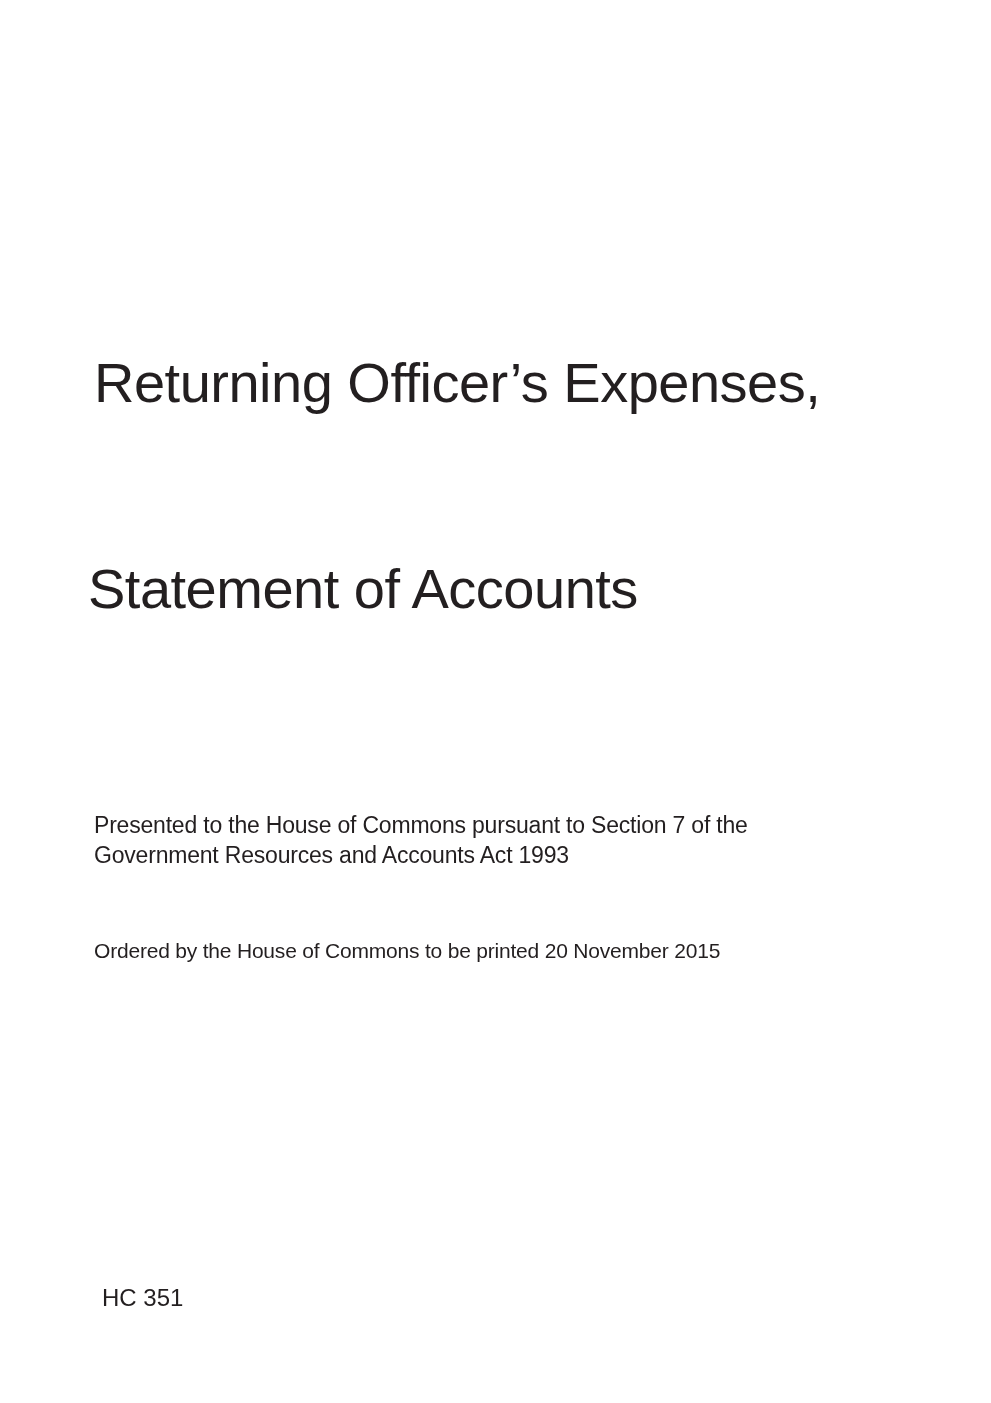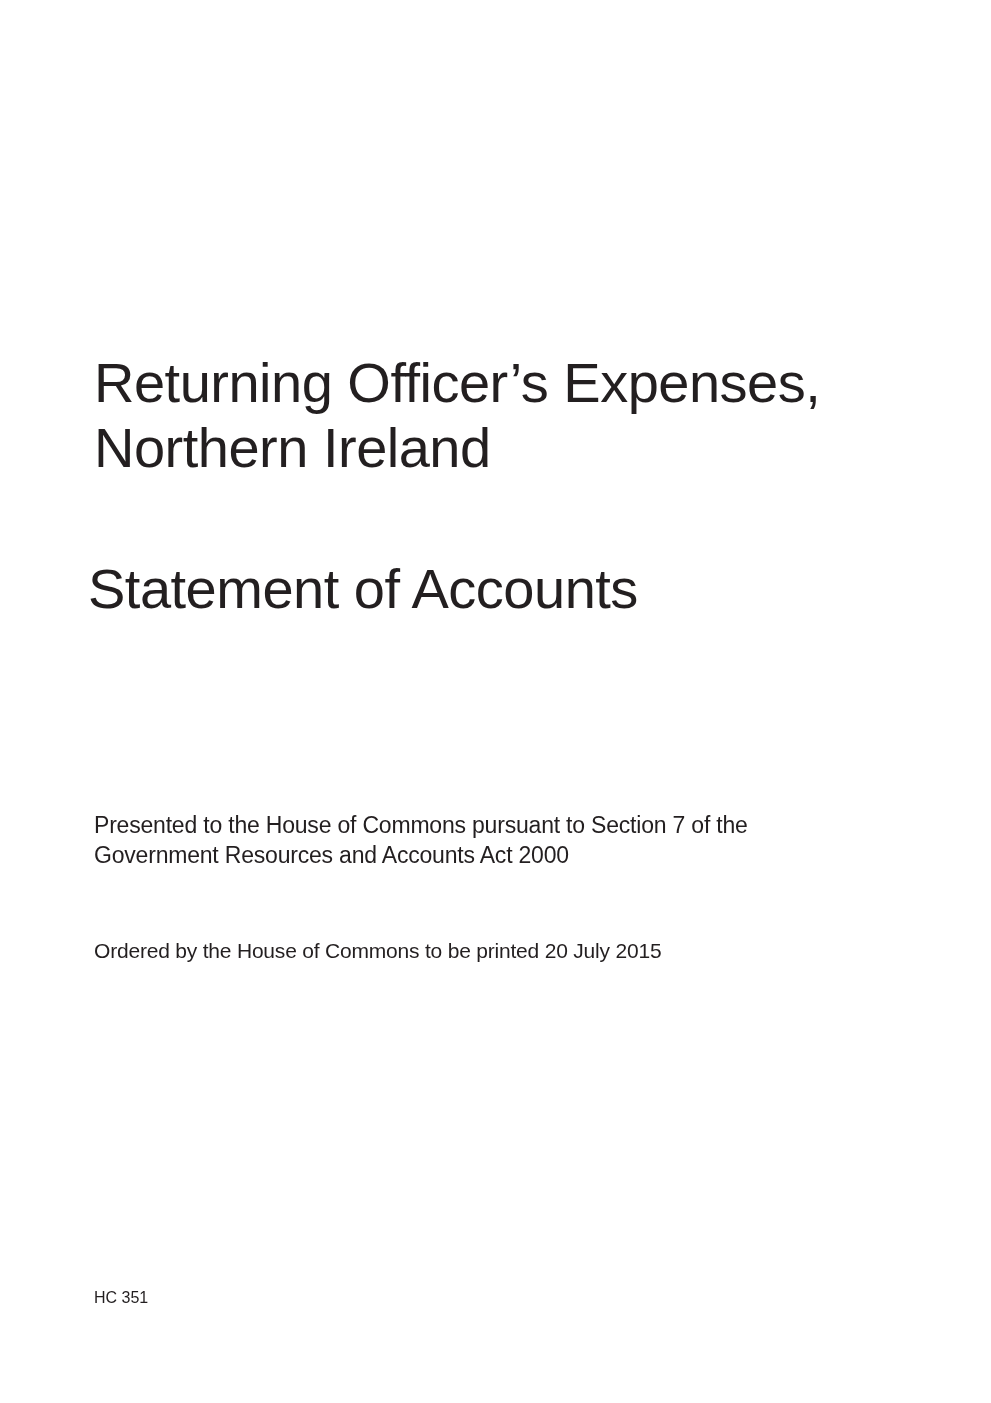--- a/index.html
+++ b/index.html
@@ -54,42 +54,41 @@
     .ordered {
       position: absolute;
       left: 94px;
       top: 937px;
       font-size: 21px;
       line-height: 28px;
       letter-spacing: -0.2px;
     }
     .hc-number {
       position: absolute;
-      left: 94px;
+      left: 102px;
       top: 1286px;
-      font-size: 16px;
+      font-size: 24px;
       line-height: 24px;
     }
   </style>
 </head>
 <body>
 
 <div class="page">
 
   <h1 class="title-block">
     <span class="line">Returning Officer’s Expenses,</span>
-    <span class="line">Northern Ireland</span>
   </h1>
 
   <h2 class="subtitle-block">
     <span class="line">Statement of Accounts</span>
   </h2>
 
   <div class="presented">
     <span class="line">Presented to the House of Commons pursuant to Section 7 of the</span>
-    <span class="line">Government Resources and Accounts Act 2000</span>
+    <span class="line">Government Resources and Accounts Act 1993</span>
   </div>
 
-  <div class="ordered">Ordered by the House of Commons to be printed 20 July 2015</div>
+  <div class="ordered">Ordered by the House of Commons to be printed 20 November 2015</div>
 
   <div class="hc-number">HC 351</div>
 
 </div>
 
 </body></html>

